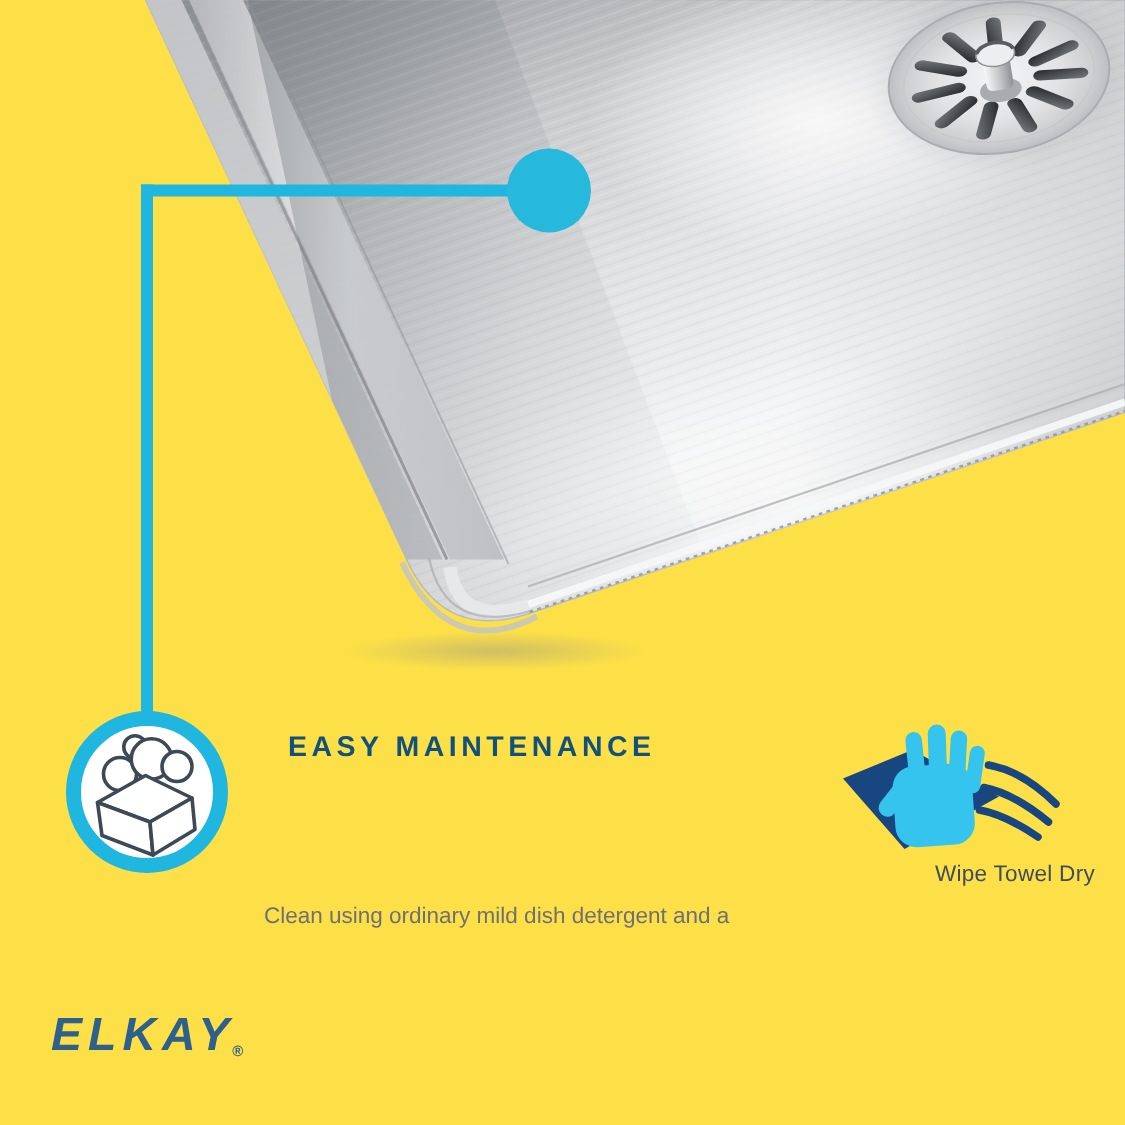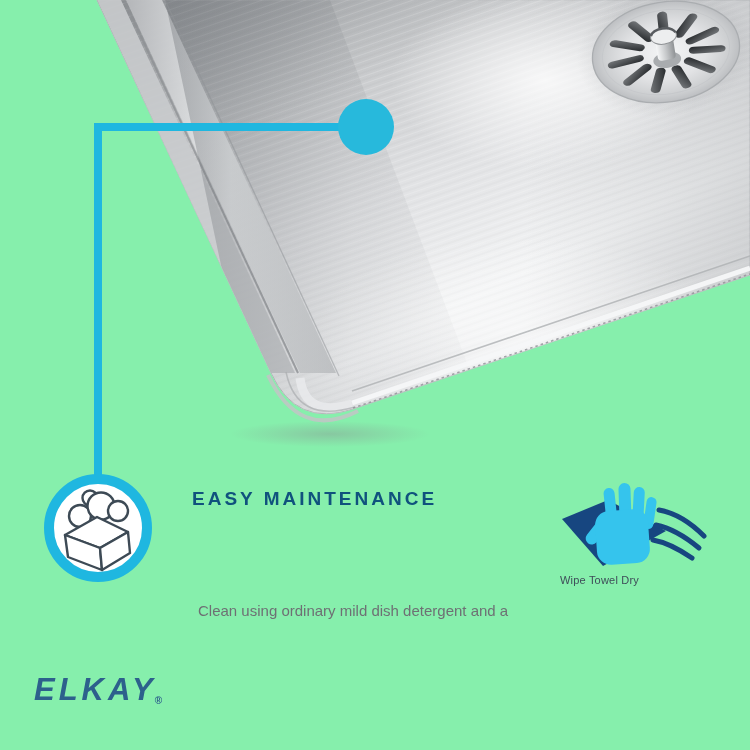--- a/index.html
+++ b/index.html
@@ -1,17 +1,17 @@
 <!DOCTYPE html>
 <html><head>
 <meta charset="utf-8">
 <style>
   html,body{margin:0;padding:0;background:#ffffff;}
   .stage{
-    position:relative;width:750px;height:750px;background:#86efac;overflow:hidden;
+    position:relative;width:750px;height:750px;background:#fde047;overflow:hidden;
     font-family:"Liberation Sans",sans-serif;
   }
   .stage *{box-sizing:border-box;}
   svg{display:block;}
 
   
   .sink-photo{position:absolute;left:0;top:0;}
 
   
   .callout-hline{position:absolute;left:94px;top:123px;width:250px;height:8px;background:#1fb7e0;}
@@ -21,29 +21,29 @@
   
   .soap-badge{position:absolute;left:43px;top:472px;}
 
   
   .headline{position:absolute;left:192px;top:486px;color:#10527d;}
   .headline-line{
     font-size:19px;font-weight:bold;line-height:25px;letter-spacing:3px;white-space:nowrap;
   }
 
   
-  .bodytext{position:absolute;left:198px;top:596px;color:#6e7074;}
+  .bodytext{position:absolute;left:176px;top:596px;color:#6e7074;}
   .body-line{font-size:15px;line-height:29.5px;white-space:nowrap;}
 
   
   .feature{position:absolute;left:552px;top:468px;width:180px;}
   .feature-icon{margin-left:0;}
   .feature-caption{
-    margin-top:6px;width:170px;margin-left:8px;text-align:left;
-    font-size:11px;color:#3f4c59;letter-spacing:0.2px;white-space:nowrap;
+    margin-top:6px;width:170px;margin-left:8px;text-align:right;
+    font-size:15px;color:#3f4c59;letter-spacing:0.2px;white-space:nowrap;
   }
 
   
   .logo{
     position:absolute;left:34px;top:672px;color:#2d608c;
     font-size:31px;font-weight:bold;font-style:italic;letter-spacing:4px;white-space:nowrap;
   }
   .logo .reg{font-size:10px;font-style:normal;letter-spacing:0;position:relative;top:4px;left:-2px;}
 </style>
 </head>

